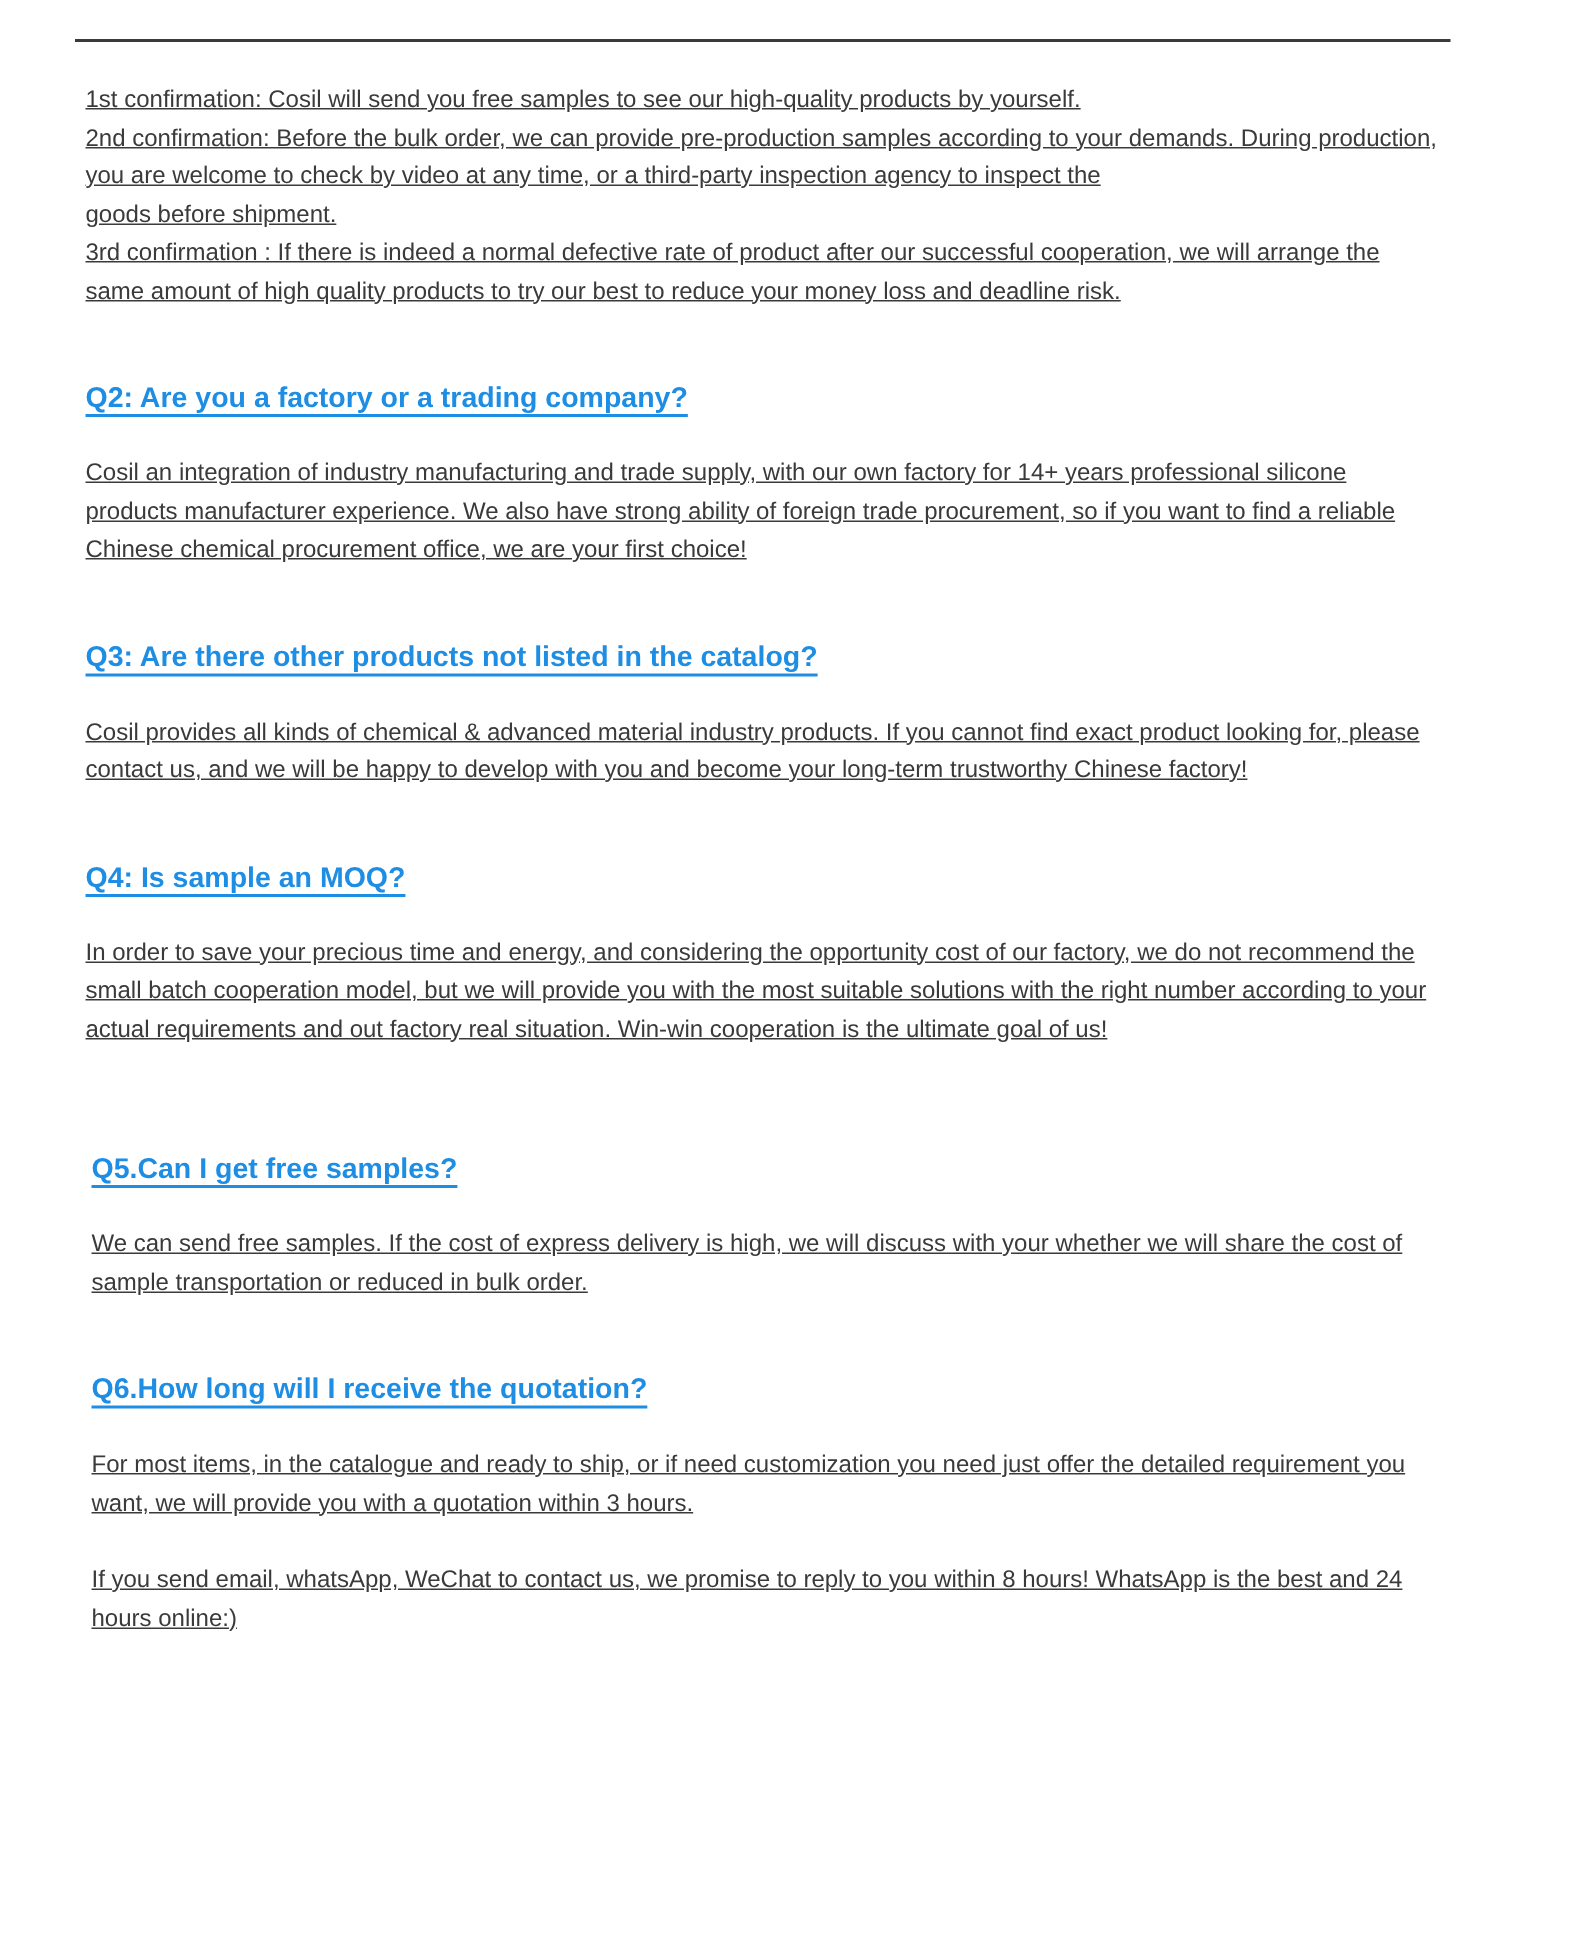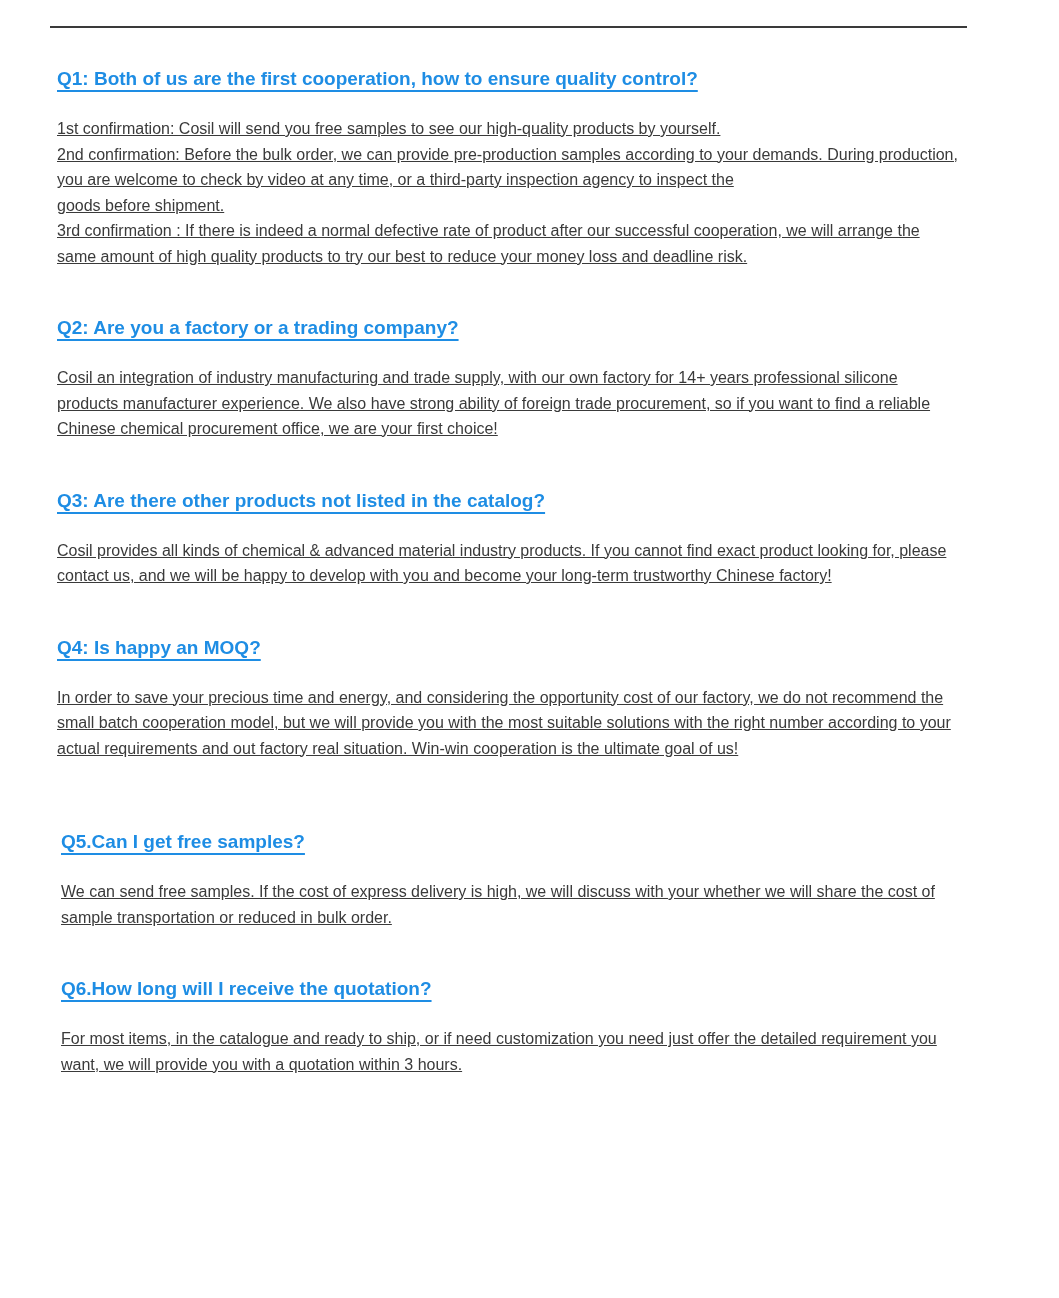--- a/index.html
+++ b/index.html
@@ -51,49 +51,49 @@
   .slight-indent { padding-left: 4px; }
 </style>
 </head>
 <body>
 
 <div class="page">
 
   <hr class="title-rule">
 
   <section class="faq-section">
-    <h2 class="faq-question">Q1: Both of us are the first cooperation, how to ensure quality control?</h2>
     <p class="faq-answer">1st confirmation: Cosil will send you free samples to see our high-quality products by yourself.
 2nd confirmation: Before the bulk order, we can provide pre-production samples according to your demands. During production, you are welcome to check by video at any time, or a third-party inspection agency to inspect the
 goods before shipment.
 3rd confirmation : If there is indeed a normal defective rate of product after our successful cooperation, we will arrange the same amount of high quality products to try our best to reduce your money loss and deadline risk.</p>
   </section>
 
   <section class="faq-section">
     <h2 class="faq-question">Q2: Are you a factory or a trading company?</h2>
     <p class="faq-answer">Cosil an integration of industry manufacturing and trade supply, with our own factory for 14+ years professional silicone
 products manufacturer experience. We also have strong ability of foreign trade procurement, so if you want to find a reliable Chinese chemical procurement office, we are your first choice!</p>
   </section>
 
   <section class="faq-section">
     <h2 class="faq-question">Q3: Are there other products not listed in the catalog?</h2>
     <p class="faq-answer">Cosil provides all kinds of chemical &amp; advanced material industry products. If you cannot find exact product looking for, please contact us, and we will be happy to develop with you and become your long-term trustworthy Chinese factory!</p>
   </section>
 
   <section class="faq-section">
-    <h2 class="faq-question">Q4: Is happy an MOQ?</h2>
+    <h2 class="faq-question">Q4: Is sample an MOQ?</h2>
     <p class="faq-answer">In order to save your precious time and energy, and considering the opportunity cost of our factory, we do not recommend the small batch cooperation model, but we will provide you with the most suitable solutions with the right number according to your actual requirements and out factory real situation. Win-win cooperation is the ultimate goal of us!</p>
   </section>
 
   <section class="faq-section extra-top slight-indent">
     <h2 class="faq-question">Q5.Can I get free samples?</h2>
     <p class="faq-answer">We can send free samples. If the cost of express delivery is high, we will discuss with your whether we will share the cost of sample transportation or reduced in bulk order.</p>
   </section>
 
   <section class="faq-section slight-indent">
     <h2 class="faq-question">Q6.How long will I receive the quotation?</h2>
     <p class="faq-answer">For most items, in the catalogue and ready to ship, or if need customization you need just offer the detailed requirement you want, we will provide you with a quotation within 3 hours.</p>
   </section>
 
   <section class="faq-section extra-top slight-indent">
+    <p class="faq-answer">If you send email, whatsApp, WeChat to contact us, we promise to reply to you within 8 hours! WhatsApp is the best and 24 hours online:)</p>
   </section>
 
 </div>
 
 </body></html>

